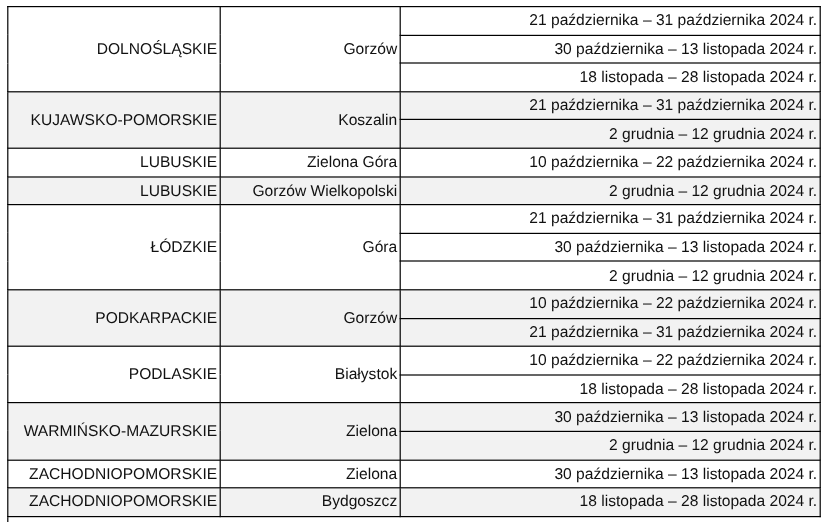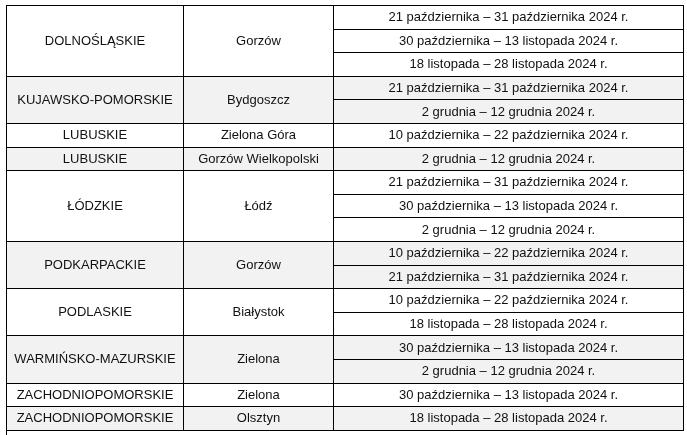--- a/index.html
+++ b/index.html
@@ -19,21 +19,21 @@
       position: absolute;
       left: 6px;
       top: 5px;
       width: 677px;
       border-collapse: collapse;
       table-layout: fixed;
       font-size: 13px;
     }
     table.schedule td {
       border: 1px solid #000000;
-      text-align: center;
+      text-align: right;
       vertical-align: middle;
       padding: 0 2px;
       height: 22.6px;
       line-height: 16px;
       white-space: nowrap;
       overflow: hidden;
     }
     col.c-region { width: 177px; }
     col.c-city { width: 150px; }
     col.c-dates { width: 350px; }
@@ -65,42 +65,42 @@
     </tr>
     <tr>
       <td>30 października – 13 listopada 2024 r.</td>
     </tr>
     <tr>
       <td>18 listopada – 28 listopada 2024 r.</td>
     </tr>
 
     <tr class="shaded">
       <td rowspan="2">KUJAWSKO-POMORSKIE</td>
-      <td rowspan="2">Bydgoszcz</td>
+      <td rowspan="2">Koszalin</td>
       <td>21 października – 31 października 2024 r.</td>
     </tr>
     <tr class="shaded">
       <td>2 grudnia – 12 grudnia 2024 r.</td>
     </tr>
 
     <tr>
       <td>LUBUSKIE</td>
       <td>Zielona Góra</td>
       <td>10 października – 22 października 2024 r.</td>
     </tr>
 
     <tr class="shaded">
       <td>LUBUSKIE</td>
       <td>Gorzów Wielkopolski</td>
       <td>2 grudnia – 12 grudnia 2024 r.</td>
     </tr>
 
     <tr>
       <td rowspan="3">ŁÓDZKIE</td>
-      <td rowspan="3">Łódź</td>
+      <td rowspan="3">Góra</td>
       <td>21 października – 31 października 2024 r.</td>
     </tr>
     <tr>
       <td>30 października – 13 listopada 2024 r.</td>
     </tr>
     <tr>
       <td>2 grudnia – 12 grudnia 2024 r.</td>
     </tr>
 
     <tr class="shaded">
@@ -131,19 +131,19 @@
     </tr>
 
     <tr>
       <td>ZACHODNIOPOMORSKIE</td>
       <td>Zielona</td>
       <td>30 października – 13 listopada 2024 r.</td>
     </tr>
 
     <tr class="shaded">
       <td>ZACHODNIOPOMORSKIE</td>
-      <td>Olsztyn</td>
+      <td>Bydgoszcz</td>
       <td>18 listopada – 28 listopada 2024 r.</td>
     </tr>
   </tbody>
 </table>
 
 <div class="cursor-mark"></div>
 
 </body></html>

